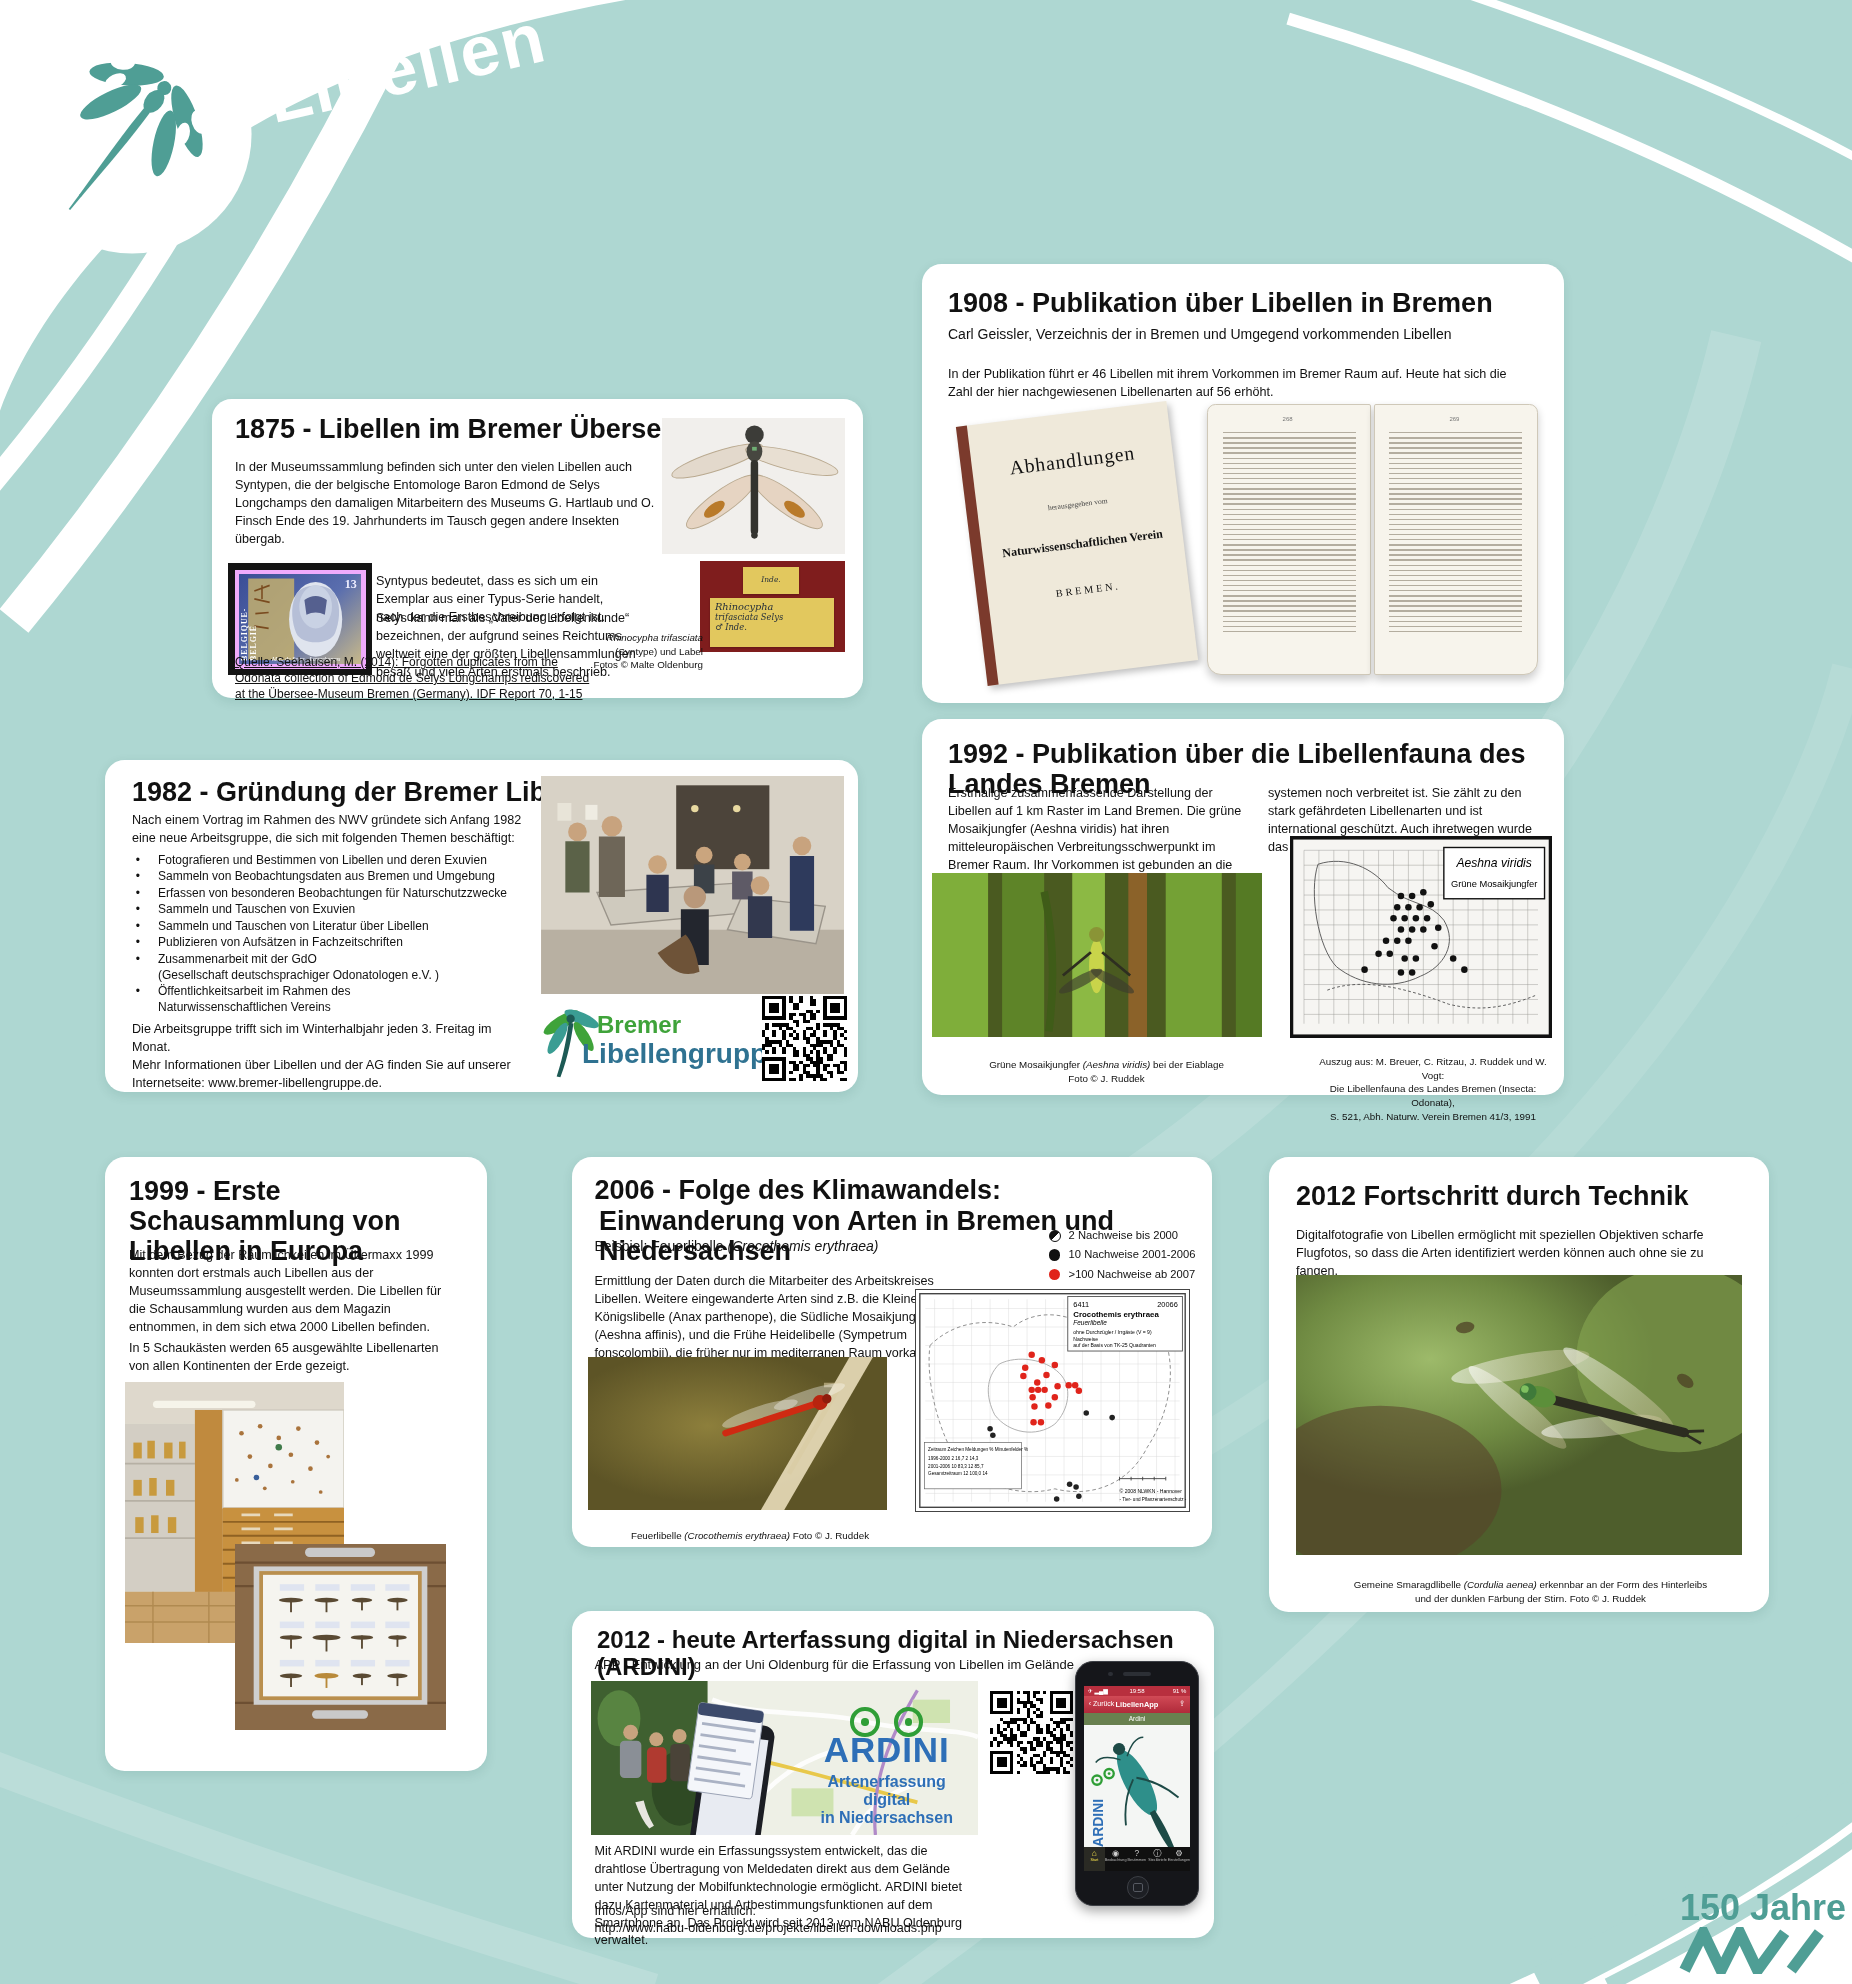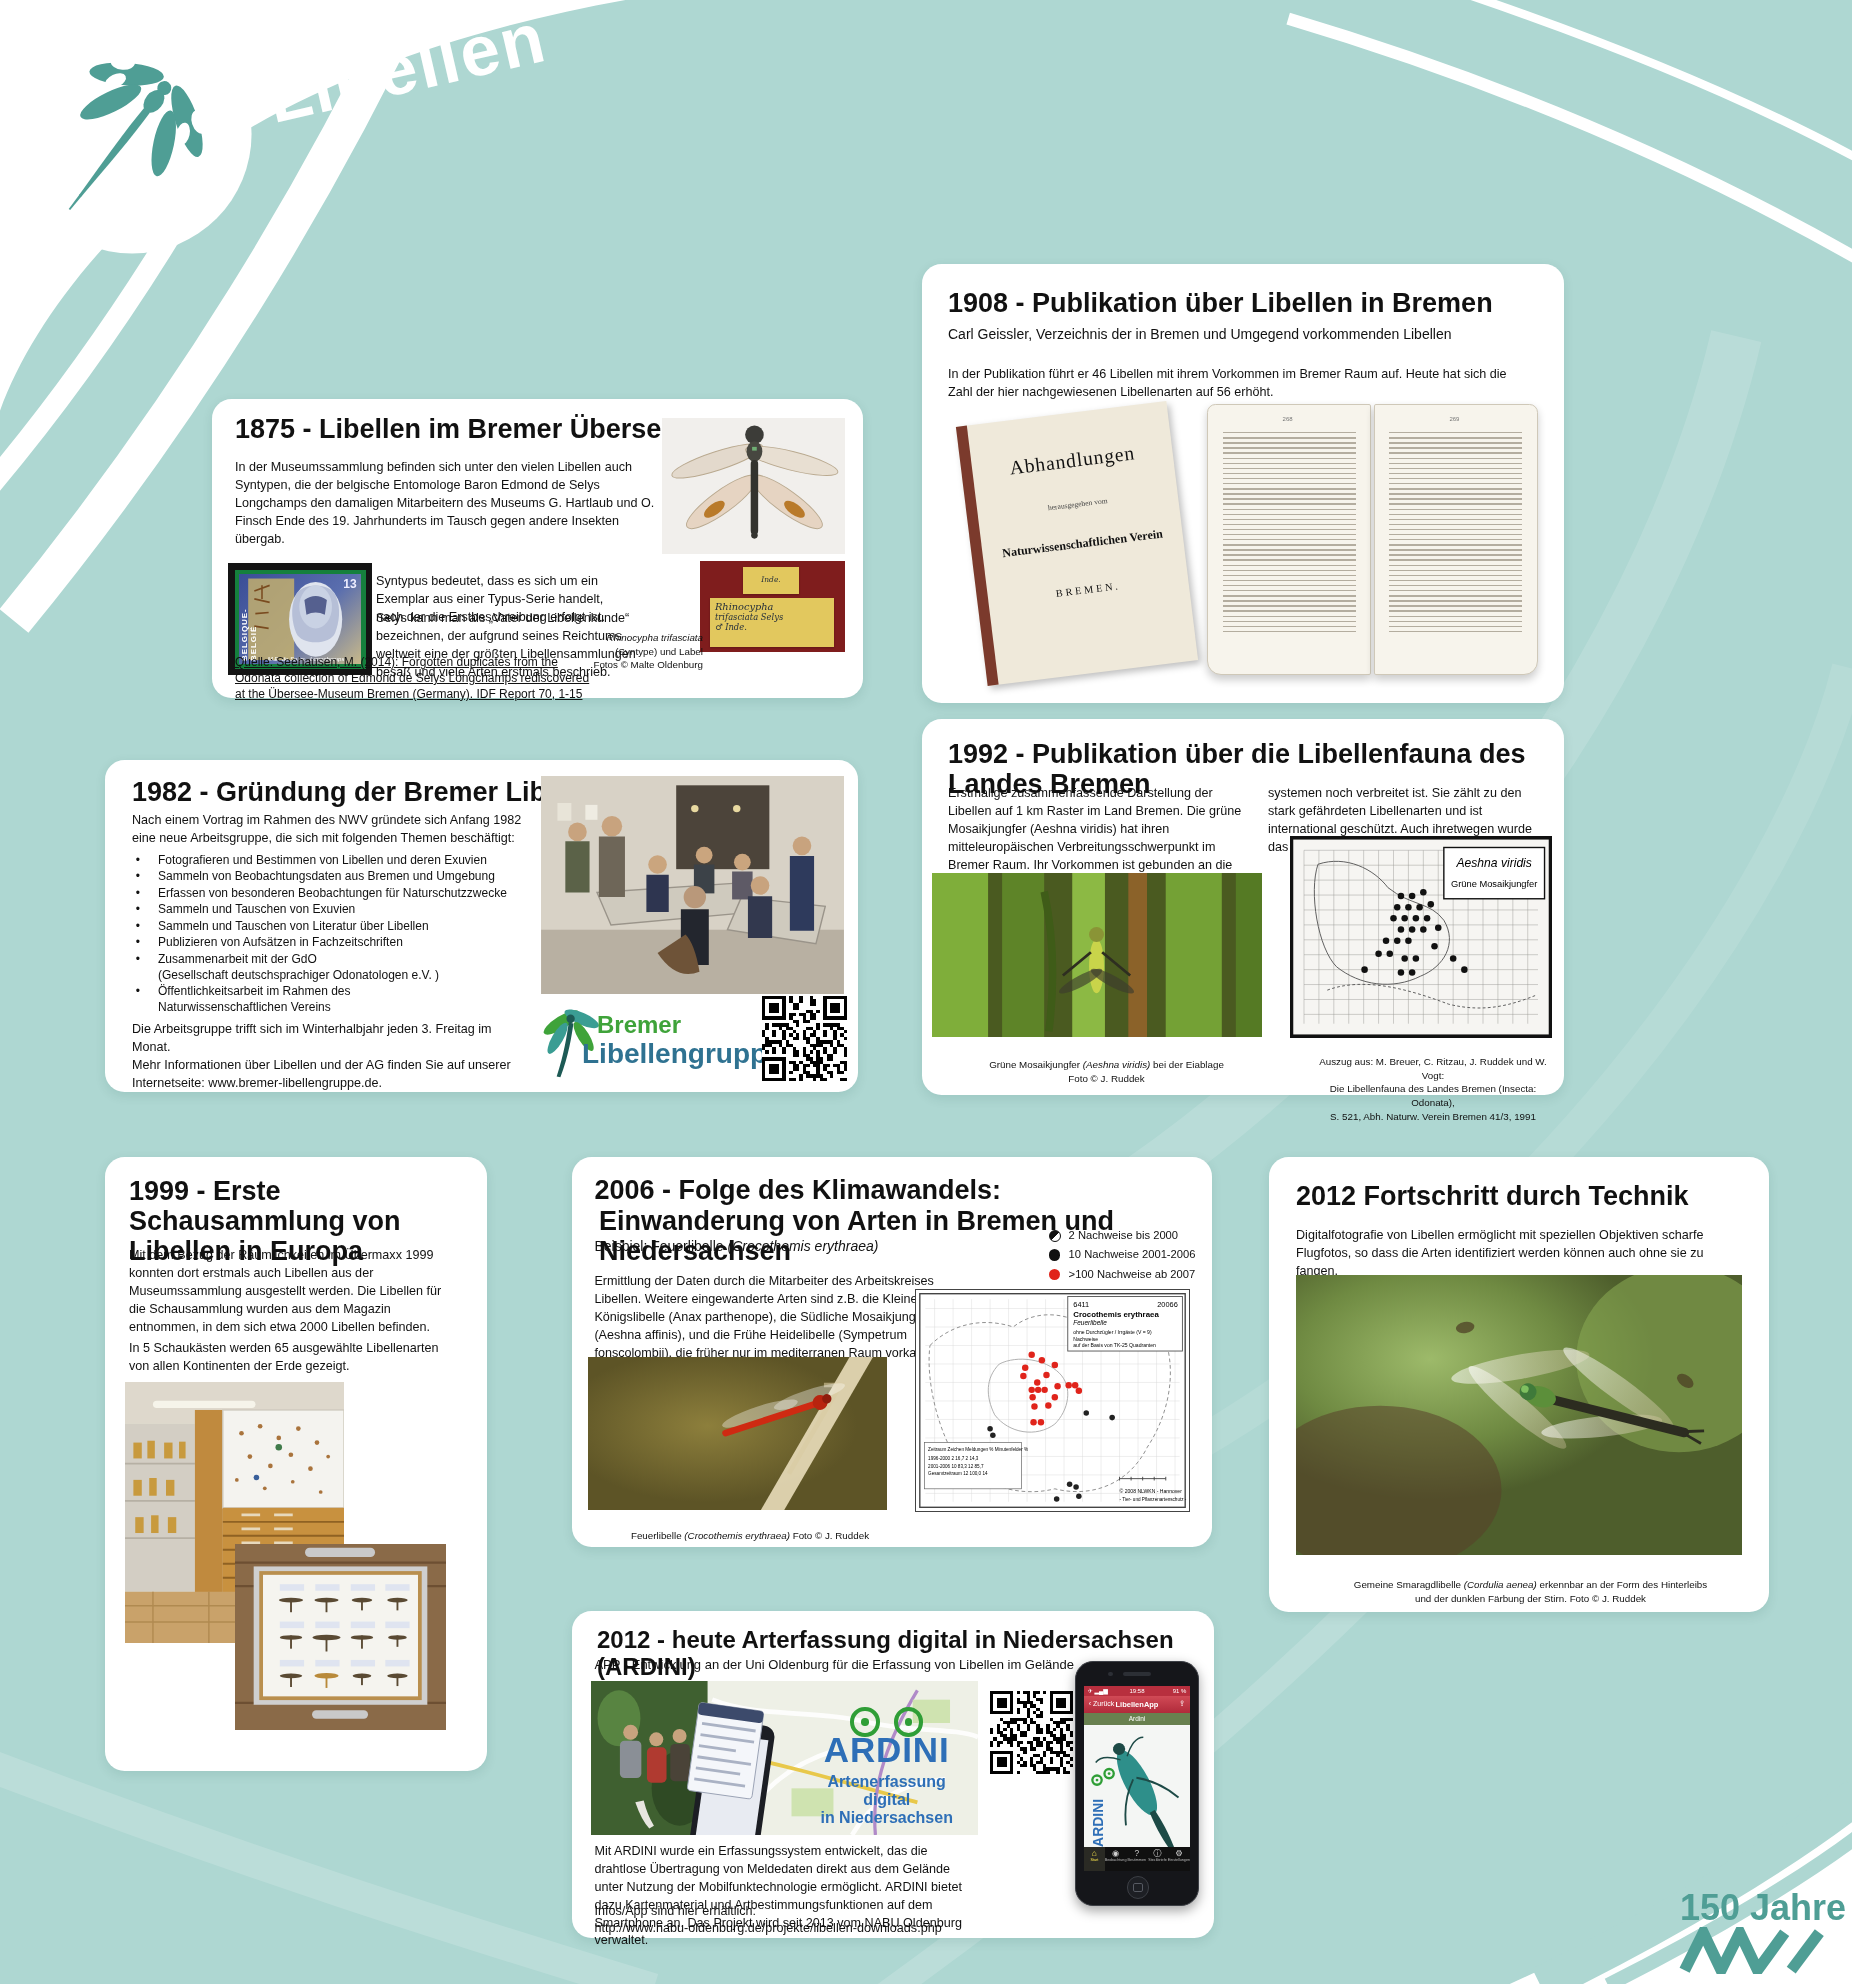--- a/index.html
+++ b/index.html
@@ -17,21 +17,21 @@
   .it{font-style:italic;}
   .blist{position:absolute;margin:0;padding:0;list-style:none;font-size:12px;line-height:1.3;}
   .blist li{position:relative;padding-left:26px;margin:0 0 0.9px 0;white-space:pre-line;}
   .blist li .dot{position:absolute;left:3.7px;top:0;}
   .ph{position:absolute;overflow:hidden;}
   .plines{background:repeating-linear-gradient(180deg,#b4ad9f 0 1.4px,transparent 1.4px 5.1px);}
   .qr{position:absolute;}
   .qr svg{width:100%;height:100%;display:block;}
   
   .stampwrap{position:absolute;background:#141414;padding:6.5px;}
-  .stamp{background:#15803d;padding:4.2px;height:100%;box-sizing:border-box;}
+  .stamp{background:#f0abfc;padding:4.2px;height:100%;box-sizing:border-box;font-family:Liberation Serif, serif;}
   .stampinner{position:relative;width:100%;height:100%;background:linear-gradient(135deg,#3a4d96,#5a6eae 55%,#c8b98a);}
   .stamp-country{position:absolute;left:0.9px;top:2.8px;bottom:2.8px;color:#fff;font-weight:bold;font-size:8px;
                  writing-mode:vertical-rl;transform:rotate(180deg);letter-spacing:0.9px;}
   .stamp-value{position:absolute;right:4.7px;top:3.7px;color:#eef;font-size:12px;font-weight:bold;}
   .stamp-name{position:absolute;left:14px;bottom:2.8px;right:1.9px;color:#fff;font-size:6px;font-style:italic;text-align:center;}
   
   .labelph{background:#7f1d1d;}
   .ylabel{position:absolute;background:#e2c85e;box-shadow:0 0.9px 1.9px rgba(0,0,0,.25);
           font-family:"DejaVu Serif",serif;font-style:italic;color:#26303a;}
   

